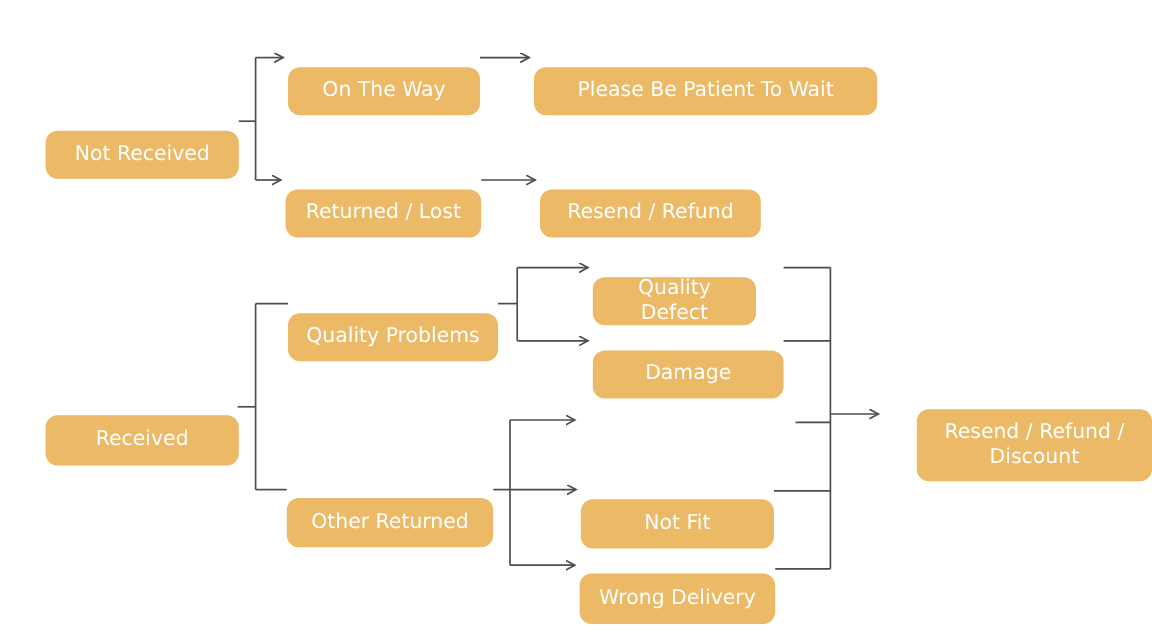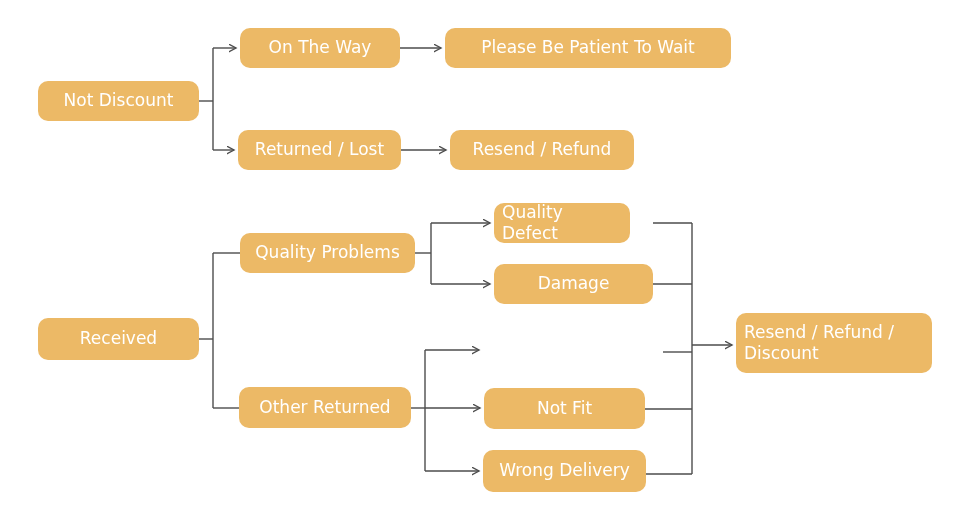--- a/index.html
+++ b/index.html
@@ -35,22 +35,23 @@
     display: flex;
     align-items: center;
     justify-content: center;
     box-sizing: border-box;
     padding: 2px 8px;
     background: var(--node-fill, #ecb966);
     color: var(--node-text, #ffffff);
     border-radius: 10px;
     font-size: 17px;
     line-height: 1.25;
-    text-align: left;
+    text-align: center;
     white-space: normal;
+    margin-top: 28px;
   }
 </style>
 </head>
 <body>
 
 <div class="canvas">
 
   <svg class="edges" viewBox="0 0 960 530" xmlns="http://www.w3.org/2000/svg">
     <defs>
       <marker id="arrow" markerUnits="userSpaceOnUse" markerWidth="10" markerHeight="10" refX="7.5" refY="4" orient="auto">
@@ -84,21 +85,21 @@
 
     <path d="M653,223 H692"></path>
     <path d="M653,284 H692"></path>
     <path d="M663,352 H692"></path>
     <path d="M645,409 H692"></path>
     <path d="M646,474 H692"></path>
     <path d="M692,223 V474"></path>
     <path d="M692,345 H732" marker-end="url(#arrow)"></path>
   </svg>
 
-  <div class="node" style="left:38px;  top:81px;  width:161px; height:40px">Not Discount</div>
+  <div class="node" style="left:38px;  top:81px;  width:161px; height:40px">Not Received</div>
 
   <div class="node" style="left:240px; top:28px;  width:160px; height:40px">On The Way</div>
 
   <div class="node" style="left:445px; top:28px;  width:286px; height:40px">Please Be Patient To Wait</div>
 
   <div class="node" style="left:238px; top:130px; width:163px; height:40px">Returned / Lost</div>
 
   <div class="node" style="left:450px; top:130px; width:184px; height:40px">Resend / Refund</div>
 
   <div class="node" style="left:38px;  top:318px; width:161px; height:42px">Received</div>
@@ -109,15 +110,15 @@
 
   <div class="node" style="left:494px; top:203px; width:136px; height:40px">Quality Defect</div>
 
   <div class="node" style="left:494px; top:264px; width:159px; height:40px">Damage</div>
 
 
   <div class="node" style="left:484px; top:388px; width:161px; height:41px">Not Fit</div>
 
   <div class="node" style="left:483px; top:450px; width:163px; height:42px">Wrong Delivery</div>
 
-  <div class="node" style="left:736px; top:313px; width:196px; height:60px">Resend / Refund / Discount</div>
+  <div class="node" style="left:764px; top:313px; width:196px; height:60px">Resend / Refund / Discount</div>
 
 </div>
 
 </body></html>

